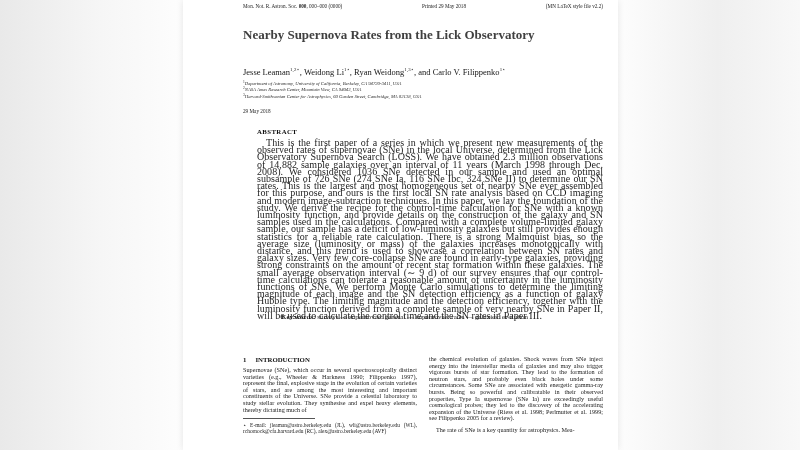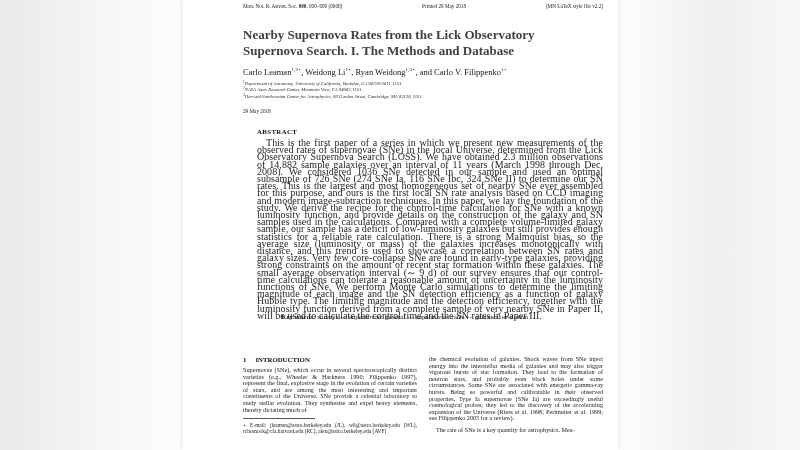--- a/index.html
+++ b/index.html
@@ -95,25 +95,24 @@
 <div class="page">
 
   <div class="abs-pos jheader">
     <span><span>Mon. Not. R. Astron. Soc. </span><b>000</b><span>, 000–000 (0000)</span></span>
     <span>Printed 29 May 2018</span>
     <span>(MN LaTeX style file v2.2)</span>
   </div>
 
   <div class="abs-pos title">
     <div>Nearby Supernova Rates from the Lick Observatory</div>
-    <div>Supernova Search. I. The Methods and Database</div>
   </div>
 
   <div class="abs-pos authors">
-    <span><span>Carlo Leaman</span><sup>1,2⋆</sup><span>, </span></span><span><span>Weidong Li</span><sup>1⋆</sup><span>, </span></span><span><span>Ryan Weidong</span><sup>1,3⋆</sup><span>, and </span></span><span><span>Carlo V. Filippenko</span><sup>1⋆</sup></span>
+    <span><span>Jesse Leaman</span><sup>1,2⋆</sup><span>, </span></span><span><span>Weidong Li</span><sup>1⋆</sup><span>, </span></span><span><span>Ryan Weidong</span><sup>1,3⋆</sup><span>, and </span></span><span><span>Carlo V. Filippenko</span><sup>1⋆</sup></span>
   </div>
 
   <div class="abs-pos affils">
     <div><sup>1</sup><span>Department of Astronomy, University of California, Berkeley, CA 94720-3411, USA</span></div>
     <div><sup>2</sup><span>NASA Ames Research Center, Mountain View, CA 94043, USA</span></div>
     <div><sup>3</sup><span>Harvard-Smithsonian Center for Astrophysics, 60 Garden Street, Cambridge, MA 02138, USA</span></div>
   </div>
 
   <div class="abs-pos dateline">29 May 2018</div>
 

